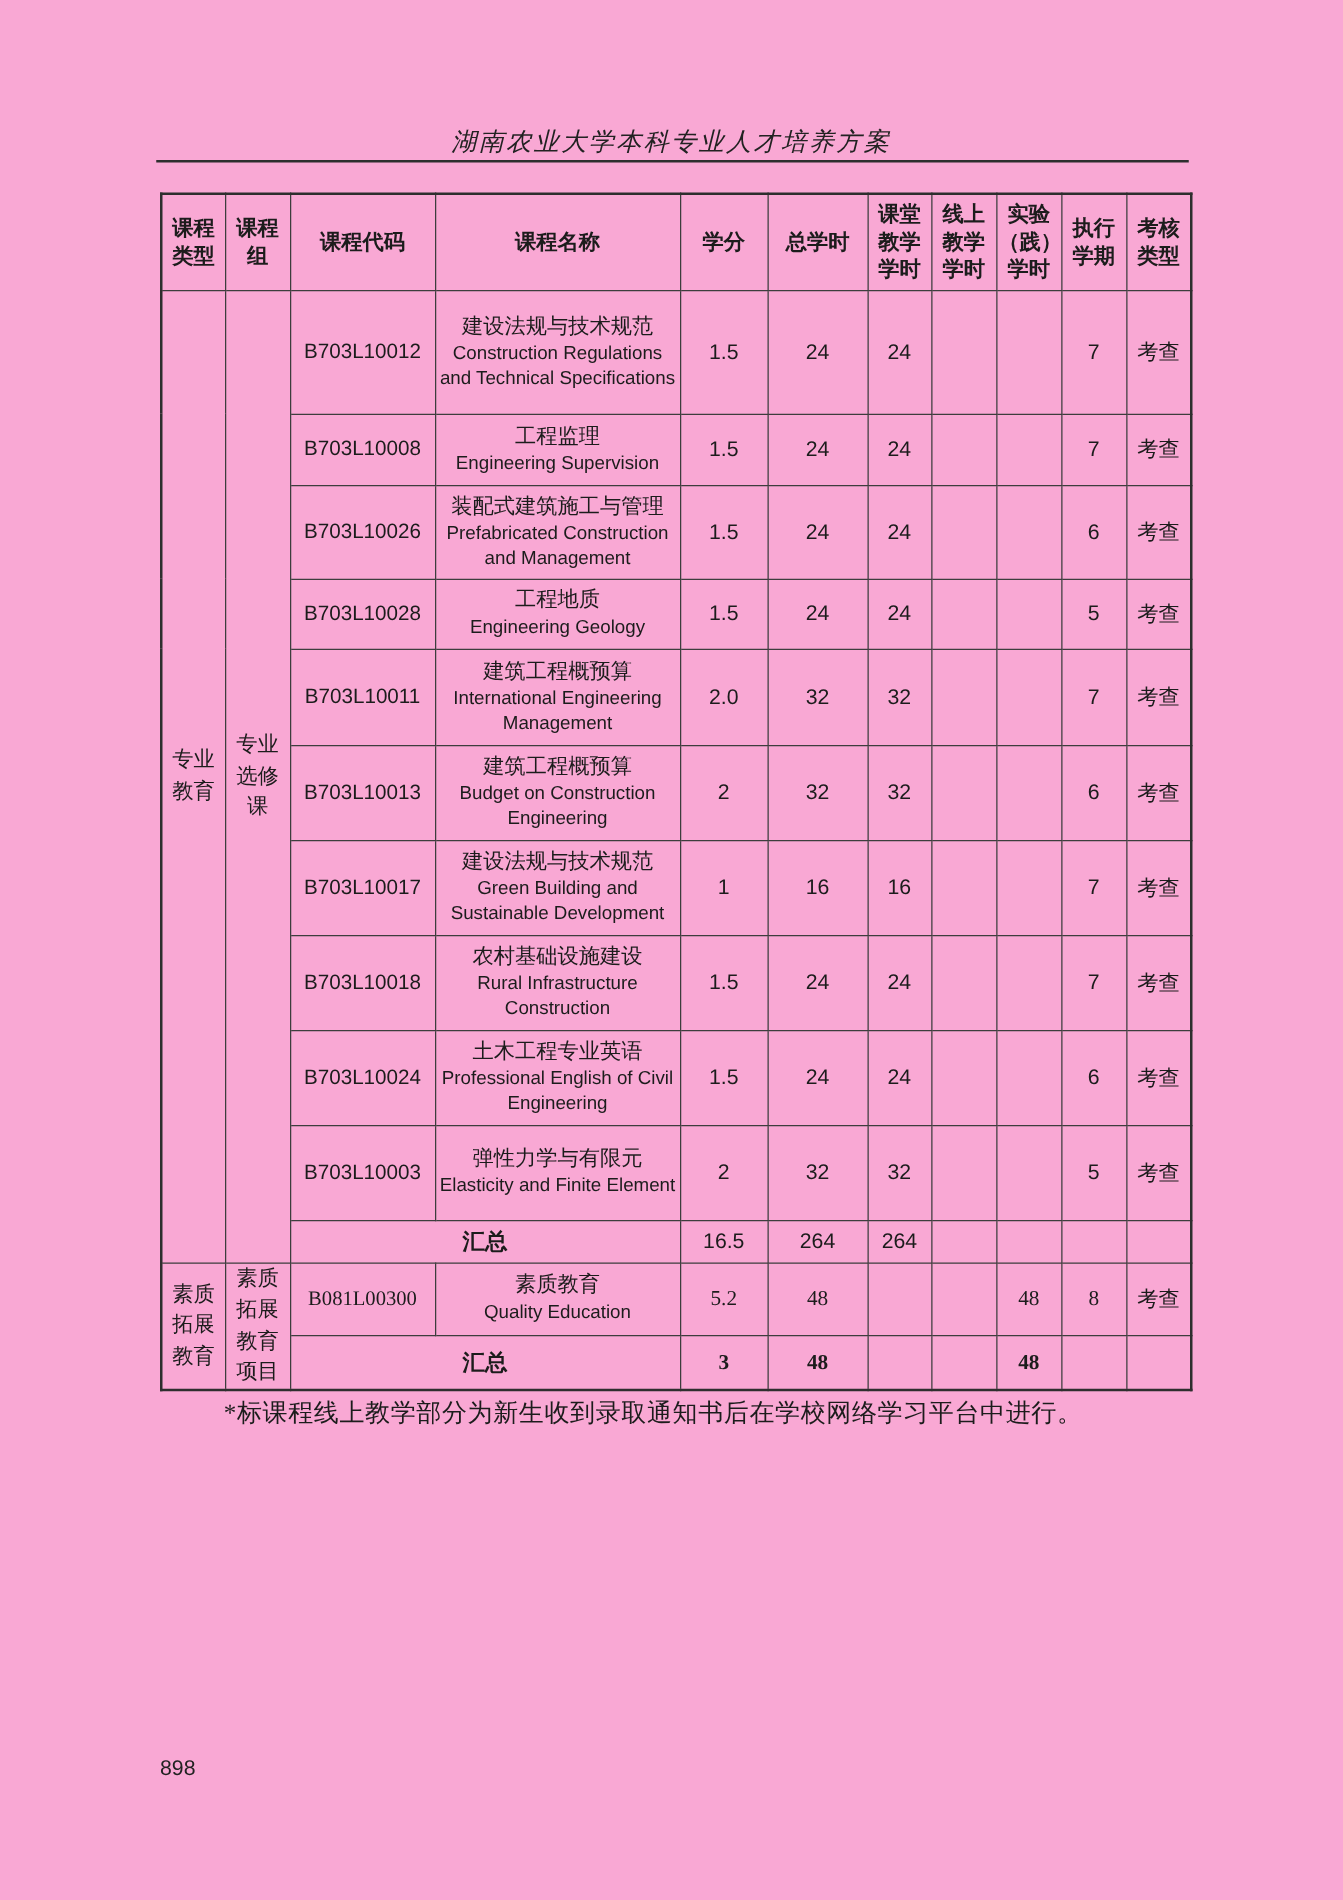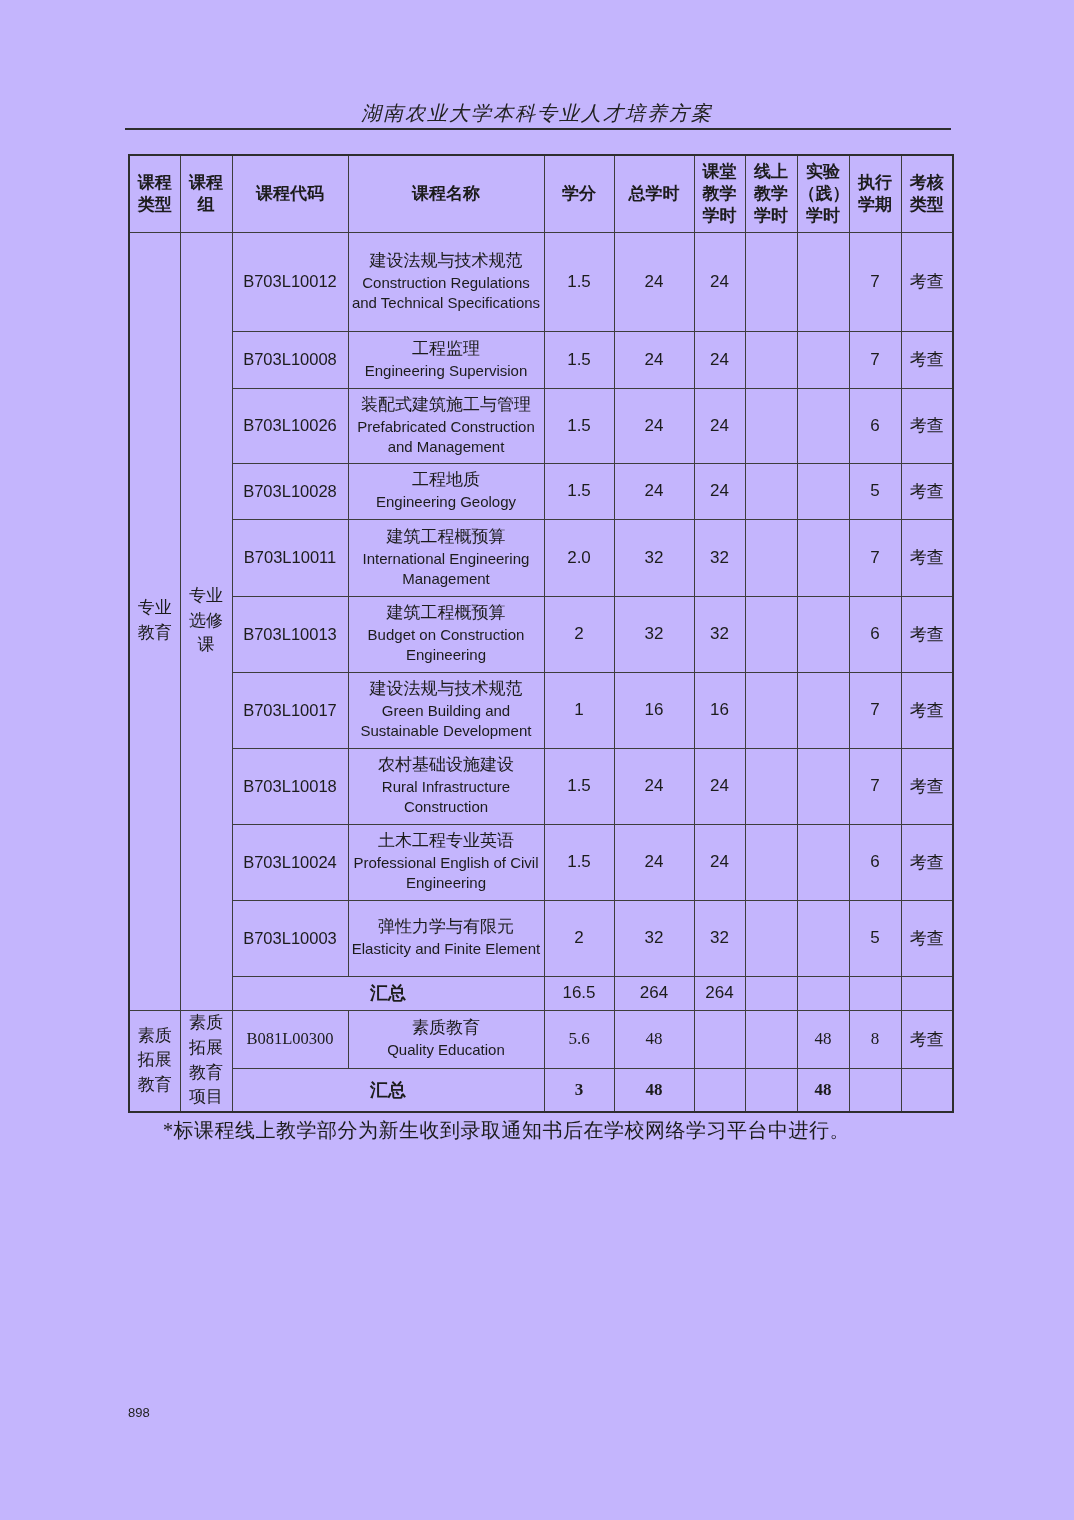--- a/index.html
+++ b/index.html
@@ -1,18 +1,18 @@
 <!DOCTYPE html>
 <html><head>
 <meta charset="utf-8">
 <style>
   * { margin:0; padding:0; box-sizing:border-box; }
   html,body { width:1074px; height:1520px; background:#ffffff; color:#1c1c1c;
               font-family:"Liberation Serif", serif; }
-  #page { position:relative; width:1074px; height:1520px; background:#c4b5fd; overflow:hidden; }
+  #page { position:relative; width:1074px; height:1520px; background:#f9a8d4; overflow:hidden; }
 
   .doc-header { position:absolute; top:100px; left:0; width:1074px; text-align:center;
                 font-family:"Liberation Serif", serif; font-style:italic;
                 font-size:20px; letter-spacing:2px; color:#222; }
   .header-rule { position:absolute; top:128px; left:125px; width:826px; height:2px; background:#2e2e2e; }
 
   table.curriculum { position:absolute; top:154px; left:128px; width:824px;
                      border-collapse:collapse; table-layout:fixed;
                      border:2px solid #2e2e2e; }
   .curriculum th, .curriculum td { border:1px solid #3d3d3d; text-align:center;
@@ -23,24 +23,24 @@
   .code   { font-family:"Liberation Sans", sans-serif; font-size:16.5px; }
   .num    { font-family:"Liberation Sans", sans-serif; font-size:17px; }
   .serif  { font-family:"Liberation Serif", serif !important; }
   .zh     { font-family:"Liberation Serif", serif; font-size:17px; line-height:1.35; }
   .en     { font-family:"Liberation Sans", sans-serif; font-size:15px; line-height:1.35; }
   .assess { font-size:17px; }
   .sum-label { font-size:18px; font-weight:bold;margin-left:18px; }
   tr.boldrow td { font-weight:bold; font-family:"Liberation Serif", serif; }
   tr.boldrow td.num { font-family:"Liberation Serif", serif; }
 
-  .footnote { position:absolute; top:1117px; left:163px; font-size:20px;
+  .footnote { position:absolute; top:1117px; left:179px; font-size:20px;
               font-family:"Liberation Serif", serif; color:#1c1c1c; letter-spacing:0.5px; }
   .page-number { position:absolute; top:1405px; left:128px;
-                 font-family:"Liberation Sans", sans-serif; font-size:13px; color:#222; }
+                 font-family:"Liberation Sans", sans-serif; font-size:17px; color:#222; }
 </style>
 </head>
 <body>
 
 <div id="page">
 
   <div class="doc-header">湖南农业大学本科专业人才培养方案</div>
   <div class="header-rule"></div>
 
   <table class="curriculum">
@@ -246,21 +246,21 @@
 教育</td>
         <td rowspan="2" class="vlabel">素质
 拓展
 教育
 项目</td>
         <td class="code serif">B081L00300</td>
         <td>
           <div class="zh">素质教育</div>
           <div class="en">Quality Education</div>
         </td>
-        <td class="num serif">5.6</td>
+        <td class="num serif">5.2</td>
         <td class="num serif">48</td>
         <td class="num serif"></td>
         <td class="num serif"></td>
         <td class="num serif">48</td>
         <td class="num serif">8</td>
         <td class="assess">考查</td>
       </tr>
       <tr style="height:44px" class="boldrow">
         <td colspan="2" class="sum-label">汇总</td>
         <td class="num serif">3</td>

